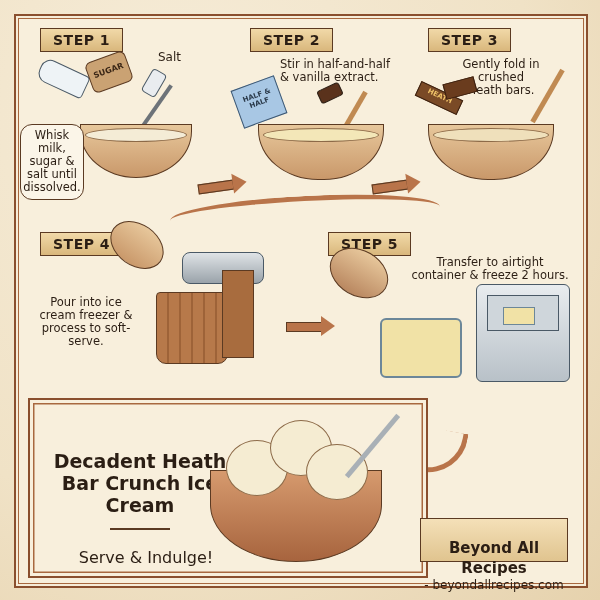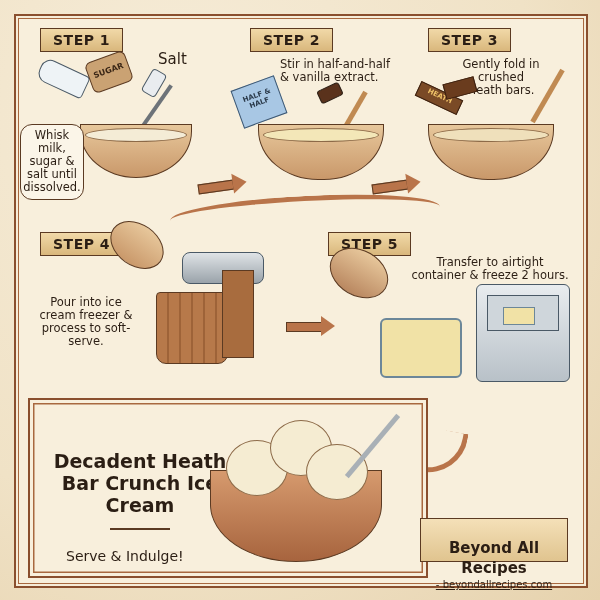--- a/index.html
+++ b/index.html
@@ -44,40 +44,40 @@
     content:""; position:absolute; right:-14px; top:-7px;
     border-left:14px solid #b9744a; border-top:10px solid transparent; border-bottom:10px solid transparent;
   }
   .final-box {
     position:absolute; left:28px; top:398px; width:396px; height:176px;
     border:2px solid #8a4f2e; box-shadow: inset 0 0 0 3px #f8efdc, inset 0 0 0 4.5px #a8683f;
     background:#f8efdc;
   }
   .final-title { position:absolute; left:20px; top:50px; width:180px; text-align:center;
     font-size:19px; line-height:22px; font-weight:bold; color:#2b1e14; }
-  .final-sub { position:absolute; left:36px; top:148px; width:180px; text-align:left; font-size:14px; }
+  .final-sub { position:absolute; left:26px; top:148px; width:180px; text-align:center; font-size:16px; }
   .brand {
     position:absolute; left:420px; top:518px; width:146px; height:42px;
     background: linear-gradient(#f4e0b8, #e0c48f); border:1.5px solid #5b3a22; text-align:center;
   }
   .brand .name { font-size:15px; font-weight:bold; line-height:20px; margin-top:19px; }
-  .brand .url { font-size:10px; line-height:14px;text-decoration:underline; }
+  .brand .url { font-size:12px; line-height:14px; }
   .item { position:absolute; font-size:10px; font-weight:bold; text-align:center; }
 </style>
 </head>
 <body>
 
 <div class="frame"></div>
 
 <div class="ribbon" style="left:40px;top:28px;">STEP 1</div>
 <div class="abs" style="left:38px;top:66px;width:48px;height:22px;border-radius:10px 4px 4px 10px;background:#eef3f6;border:1.5px solid #4a5966;transform:rotate(25deg);"></div>
 <div class="abs" style="left:88px;top:56px;width:40px;height:30px;background:#caa273;border:1.5px solid #5b3a22;border-radius:6px;transform:rotate(-20deg);">
   <div class="item" style="left:2px;top:9px;width:36px;font-size:8px;color:#3a2616;">SUGAR</div>
 </div>
-<div class="abs" style="left:158px;top:50px;font-size:15px;">Salt</div>
+<div class="abs" style="left:158px;top:50px;font-size:12px;">Salt</div>
 <div class="abs" style="left:146px;top:70px;width:14px;height:24px;background:#e9ecef;border:1.5px solid #4a5966;border-radius:4px;transform:rotate(30deg);"></div>
 <div class="abs" style="left:152px;top:80px;width:4px;height:60px;background:#6d7379;transform:rotate(35deg);"></div>
 <div class="bowl" style="left:80px;top:124px;width:110px;height:52px;">
     <div class="fill"></div>
   </div>
 <div class="abs caption" style="left:20px;top:124px;width:62px;height:70px;border:1.5px solid #5b3a22;border-radius:12px;background:#fbf5e8;padding-top:4px;">Whisk milk, sugar &amp; salt until dissolved.</div>
 
 <div class="ribbon" style="left:250px;top:28px;">STEP 2</div>
 <div class="abs caption" style="left:280px;top:58px;width:110px;text-align:left;">Stir in half-and-half &amp; vanilla extract.</div>
 <div class="abs" style="left:236px;top:82px;width:44px;height:38px;background:#a8c7e4;border:1.5px solid #3e5770;transform:rotate(-20deg);">

